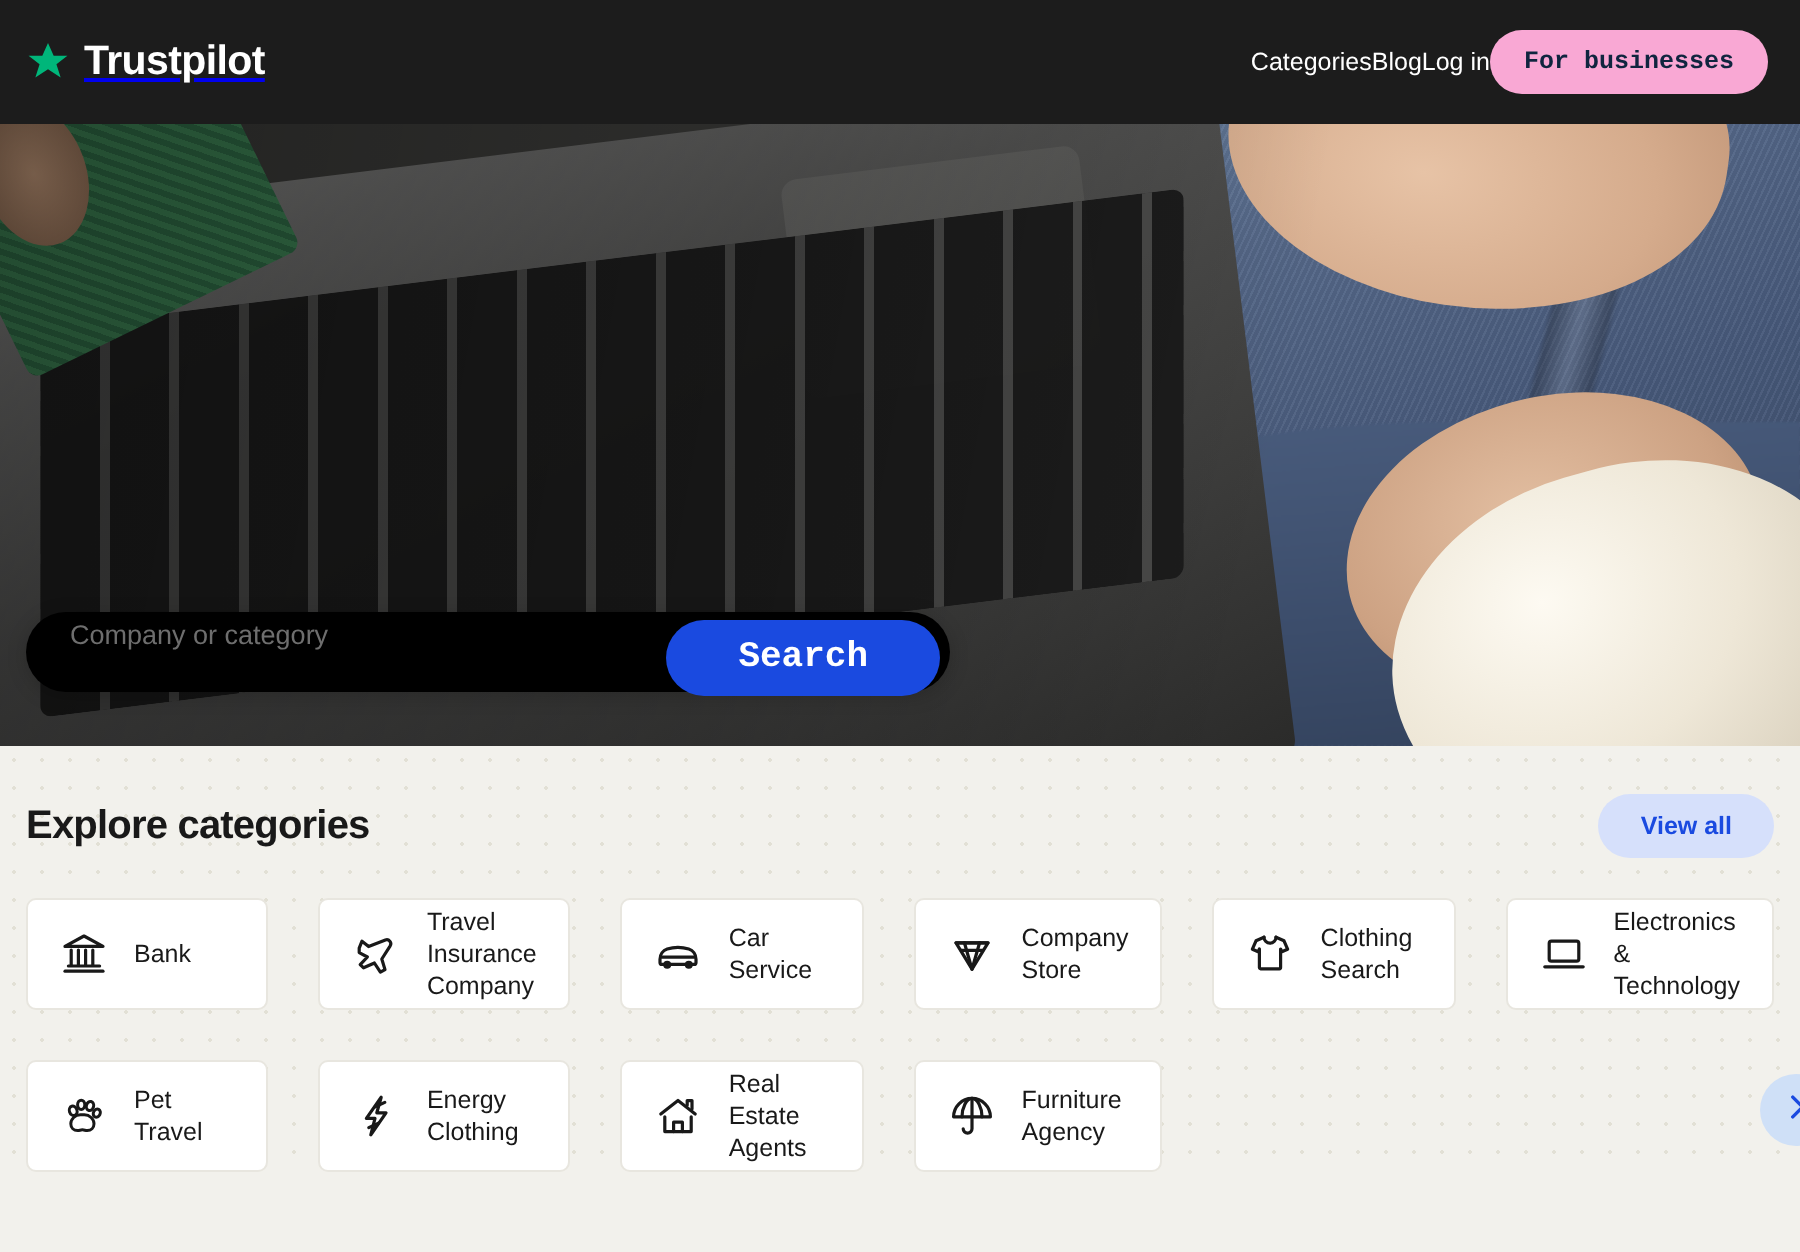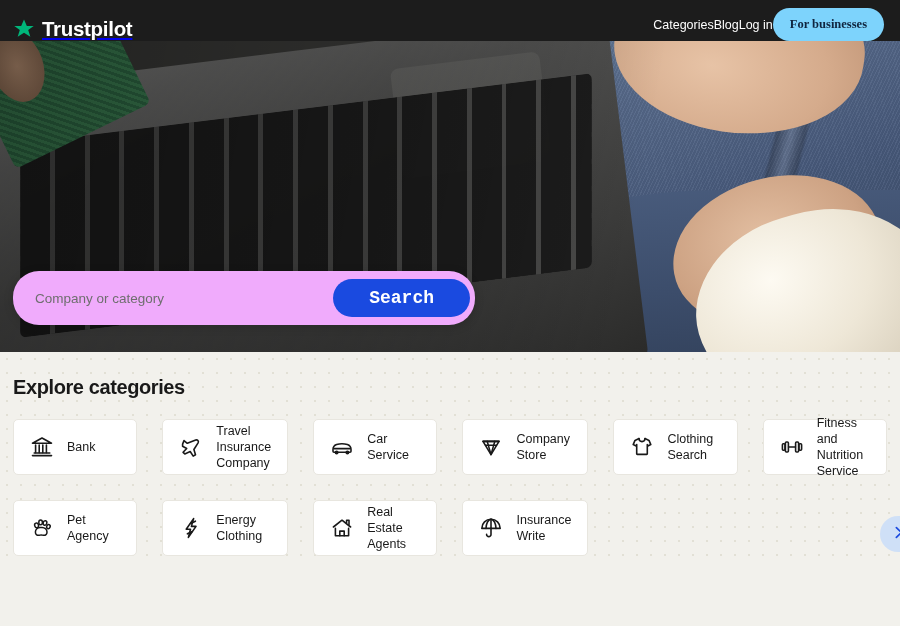--- a/index.html
+++ b/index.html
@@ -6,53 +6,53 @@
   html, body {
     width: 900px; height: 626px;
     overflow: hidden;
     font-family: "Liberation Sans", sans-serif;
     background: #f2f1ec;
   }
 
   
   .header {
     position: relative;
-    height: 41px;
+    height: 62px;
     background: #1c1c1c;
     display: flex;
-    align-items: flex-end;
+    align-items: center;
     padding: 0 16px 0 13px;
     z-index: 10;
   }
   .brand { display: flex; align-items: center; gap: 7px; }
   .brand-star { width: 22px; height: 22px; display: block; }
   .brand-name {
     color: #ffffff;
     font-size: 20.5px;
     font-weight: 600;
     letter-spacing: -0.3px;
   }
   .nav { margin-left: auto; display: flex; align-items: center; }
   .nav-link {
     color: #ffffff;
     font-size: 12.5px;
     text-decoration: none;
     white-space: nowrap;
   }
   .biz-btn {
-    background: #7dd3fc;
+    background: #f9a8d4;
     color: #10253f;
     font-size: 12.5px;
     font-weight: 700;
     border: none;
     border-radius: 20px;
     padding: 9px 17px;
     cursor: pointer;
     white-space: nowrap;
-    font-family: Liberation Serif, serif;
+    font-family: Liberation Mono, monospace;
   }
 
   
   .hero {
     position: relative;
     height: 311px;
     overflow: hidden;
     background: #3a3a38;
   }
   .hero-photo { position: absolute; inset: 0; }
@@ -148,25 +148,25 @@
     font-size: 32px;
     font-weight: 800;
     line-height: 1.38;
     letter-spacing: -0.6px;
     text-shadow: 0 1px 5px rgba(0,0,0,.5);
   }
   .hero-title .accent { color: #00b67a; }
   .search-wrap {
     margin-top: 21px;
     width: 462px;
-    height: 54px;
-    background: #f0abfc;
+    height: 40px;
+    background: #000000;
     border-radius: 26px;
     display: flex;
-    align-items: center;
+    align-items: flex-start;
     padding: 4px 5px 4px 22px;
     box-shadow: 0 2px 10px rgba(0,0,0,.18);
   }
   .search-input {
     flex: 1;
     border: none;
     outline: none;
     font-size: 13.5px;
     color: #6b6b6b;
     background: transparent;
@@ -291,20 +291,21 @@
     <div class="search-wrap">
       <input class="search-input" type="text" placeholder="Company or category" style="">
       <button class="search-btn">Search</button>
     </div>
   </div>
 </div>
 
 <div class="cats">
   <div class="cats-head">
     <h2 class="cats-title">Explore categories</h2>
+    <button class="viewall-btn">View all</button>
   </div>
 
   <div class="cat-grid" id="cat-grid">
       <div class="cat-card">
         <span class="cat-icon">
           <svg viewBox="0 0 24 24" fill="none" stroke="currentColor" stroke-width="1.6" stroke-linecap="round" stroke-linejoin="round">
             <path d="M12 3 21.5 8.2H2.5L12 3Z"></path>
             <line x1="2.5" y1="20.6" x2="21.5" y2="20.6"></line>
             <line x1="4.2" y1="18" x2="19.8" y2="18"></line>
             <line x1="5.6" y1="10" x2="5.6" y2="17.6"></line>
@@ -350,40 +351,37 @@
           <svg viewBox="0 0 24 24" fill="none" stroke="currentColor" stroke-width="1.6" stroke-linecap="round" stroke-linejoin="round">
             <path d="M9 3.6 5 5.4 3.2 9.6l2.9 1.3.6-1.4v9.3a.6.6 0 0 0 .6.6h9.4a.6.6 0 0 0 .6-.6V9.5l.6 1.4 2.9-1.3L19 5.4l-4-1.8"></path>
             <path d="M9 3.6a3 3 0 0 0 6 0"></path>
           </svg>
         </span>
         <span class="cat-label">Clothing Search</span>
       </div>
       <div class="cat-card">
         <span class="cat-icon">
           <svg viewBox="0 0 24 24" fill="none" stroke="currentColor" stroke-width="1.6" stroke-linecap="round" stroke-linejoin="round">
-            <rect x="2.4" y="8.8" width="2.6" height="6.4" rx=".9"></rect>
-            <rect x="5.4" y="7" width="3" height="10" rx="1"></rect>
-            <rect x="15.6" y="7" width="3" height="10" rx="1"></rect>
-            <rect x="19" y="8.8" width="2.6" height="6.4" rx=".9"></rect>
-            <line x1="8.6" y1="12" x2="15.4" y2="12"></line>
-          </svg>
-        </span>
-        <span class="cat-label">Fitness and Nutrition Service</span>
+            <rect x="4.6" y="5.6" width="14.8" height="10" rx="1.1"></rect>
+            <line x1="2.4" y1="18.4" x2="21.6" y2="18.4"></line>
+          </svg>
+        </span>
+        <span class="cat-label">Electronics &amp; Technology</span>
       </div>
       <div class="cat-card">
         <span class="cat-icon">
           <svg viewBox="0 0 24 24" fill="none" stroke="currentColor" stroke-width="1.5" stroke-linecap="round" stroke-linejoin="round">
             <ellipse cx="6.6" cy="9.4" rx="1.9" ry="2.4" transform="rotate(-18 6.6 9.4)"></ellipse>
             <ellipse cx="10.6" cy="6.4" rx="1.8" ry="2.3"></ellipse>
             <ellipse cx="15" cy="7" rx="1.8" ry="2.3" transform="rotate(14 15 7)"></ellipse>
             <ellipse cx="18.4" cy="10.6" rx="1.7" ry="2.1" transform="rotate(26 18.4 10.6)"></ellipse>
             <path d="M12.2 11.4c2.6 0 4.8 2.1 4.8 4.5 0 2-1.5 3.4-3.4 3.4-1 0-1.4-.4-2.4-.4s-1.4.4-2.4.4c-1.9 0-3.4-1.4-3.4-3.4 0-2.4 2.2-4.5 4.8-4.5Z"></path>
           </svg>
         </span>
-        <span class="cat-label">Pet Agency</span>
+        <span class="cat-label">Pet Travel</span>
       </div>
       <div class="cat-card">
         <span class="cat-icon">
           <svg viewBox="0 0 24 24" fill="none" stroke="currentColor" stroke-width="1.6" stroke-linecap="round" stroke-linejoin="round">
             <path d="M14.6 2.6 7.2 13.2h4.3L9.4 21.4l7.6-11h-4.6l2.2-7.8Z"></path>
             <line x1="16.4" y1="5.2" x2="11.6" y2="7.4"></line>
             <line x1="13.2" y1="15.6" x2="8.4" y2="17.8"></line>
           </svg>
         </span>
         <span class="cat-label">Energy Clothing</span>
@@ -401,21 +399,21 @@
       </div>
       <div class="cat-card">
         <span class="cat-icon">
           <svg viewBox="0 0 24 24" fill="none" stroke="currentColor" stroke-width="1.6" stroke-linecap="round" stroke-linejoin="round">
             <path d="M2.8 12.4a9.2 9.2 0 0 1 18.4 0Z"></path>
             <line x1="12" y1="3.2" x2="12" y2="12.4"></line>
             <path d="M12 12.4v6a2.2 2.2 0 1 1-4.4 0"></path>
             <path d="M7 12.4c0-4.4 2.2-9.2 5-9.2s5 4.8 5 9.2"></path>
           </svg>
         </span>
-        <span class="cat-label">Insurance Write</span>
+        <span class="cat-label">Furniture Agency</span>
       </div>
     </div>
 
   <button class="next-btn">
     <span>
       <svg viewBox="0 0 24 24" width="17" height="17" fill="none" stroke="currentColor" stroke-width="2.4" stroke-linecap="round" stroke-linejoin="round" aria-hidden="true">
         <polyline points="9 5 16 12 9 19"></polyline>
       </svg>
     </span>
   </button>

